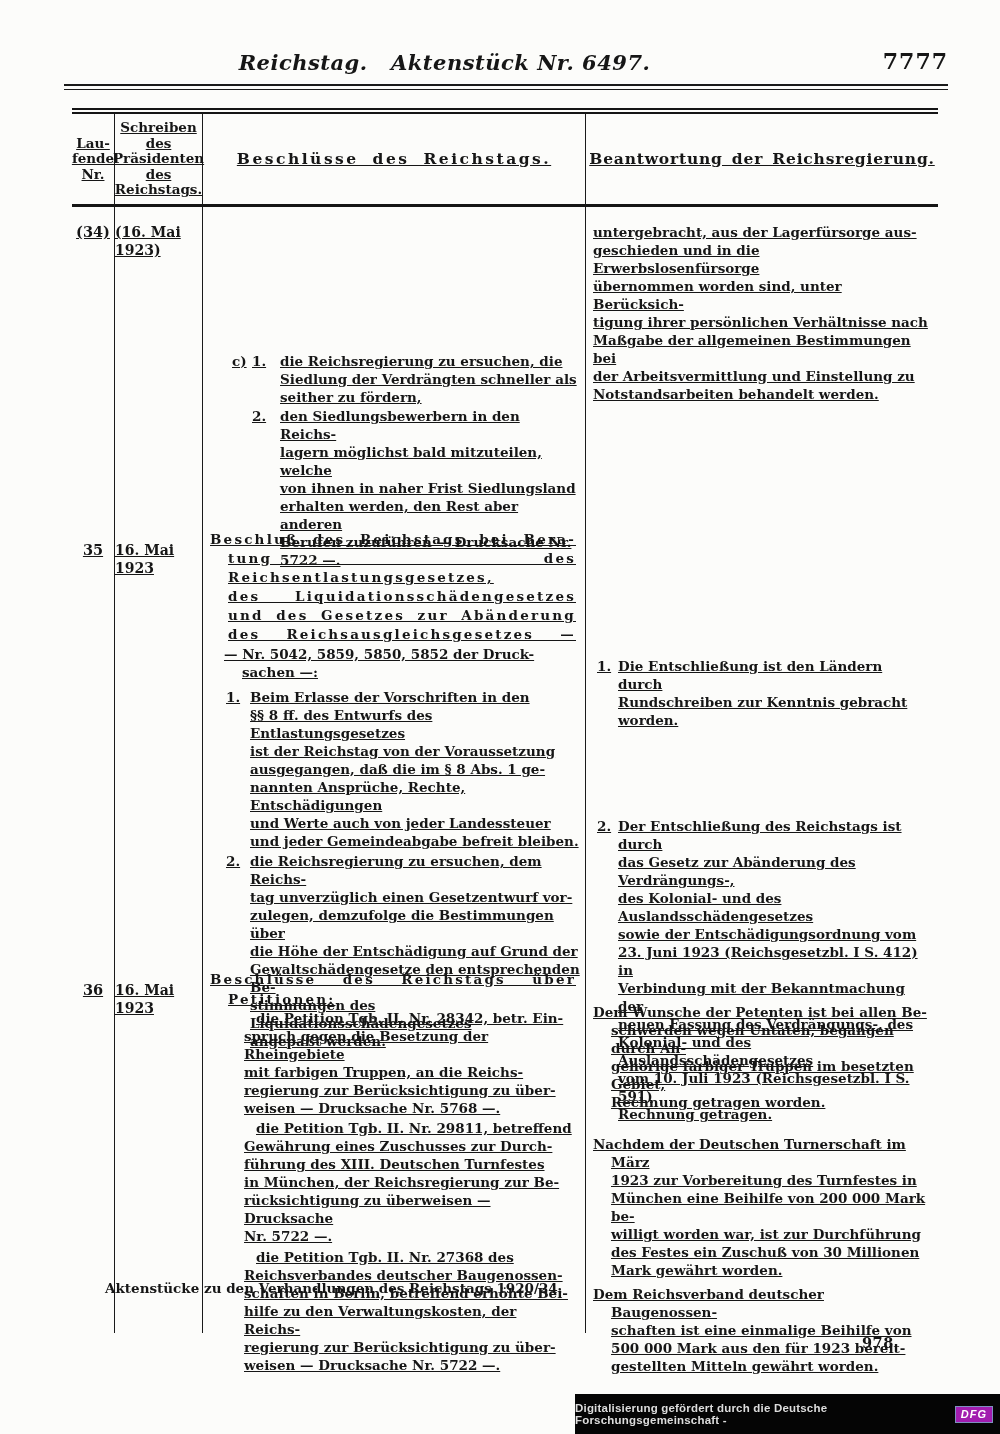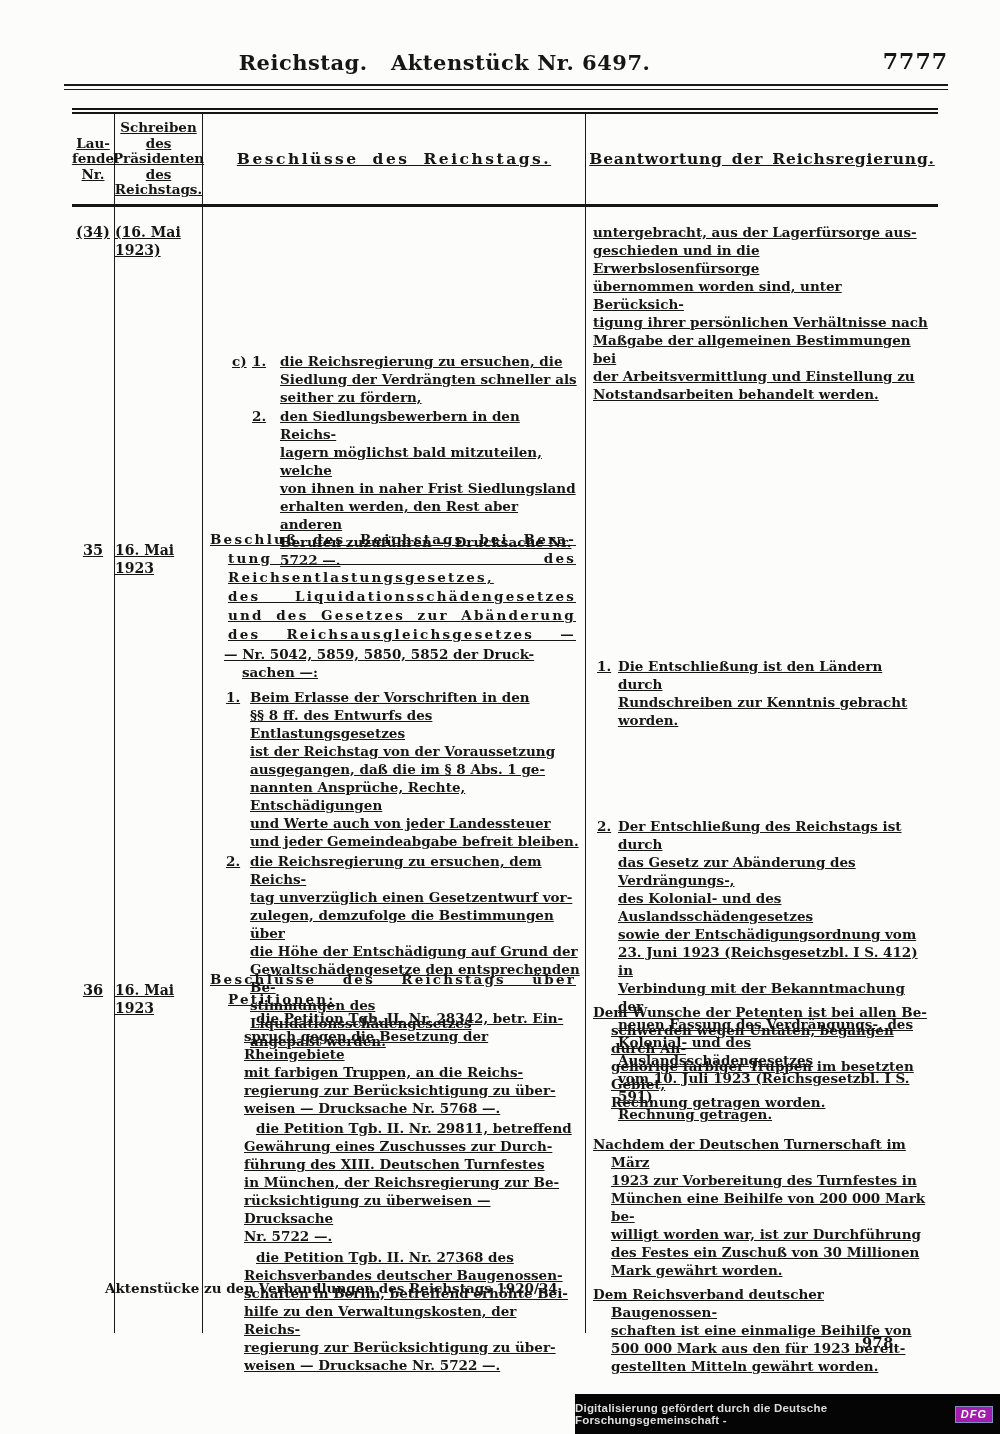--- a/index.html
+++ b/index.html
@@ -8,21 +8,21 @@
     position:relative;
     width:1000px; height:1434px;
     background:#fcfcfa;
     color:#161616;
     font-family:"DejaVu Serif", serif;
     overflow:hidden;
   }
   .ml { white-space:pre-line; }
 
   
-  .pagehead { position:absolute; top:50px; left:0; width:889px; text-align:center; }
+  .pagehead { position:absolute; top:50px; left:0; width:889px; text-align:center;font-style:italic; }
   .pagehead .ttl { font-size:21px; font-weight:bold; letter-spacing:.5px; white-space:pre; }
   .pgnum { position:absolute; top:48px; right:52px; font-size:22px; font-weight:bold; letter-spacing:1px; }
   .titlerule { position:absolute; top:84px; left:64px; width:884px; height:6px;
     border-top:2px solid #1a1a1a; border-bottom:1px solid #1a1a1a; }
 
   
   .doctable {
     position:absolute; top:108px; left:72px; width:866px;
     border-top:6px double #151515;
     display:grid;

